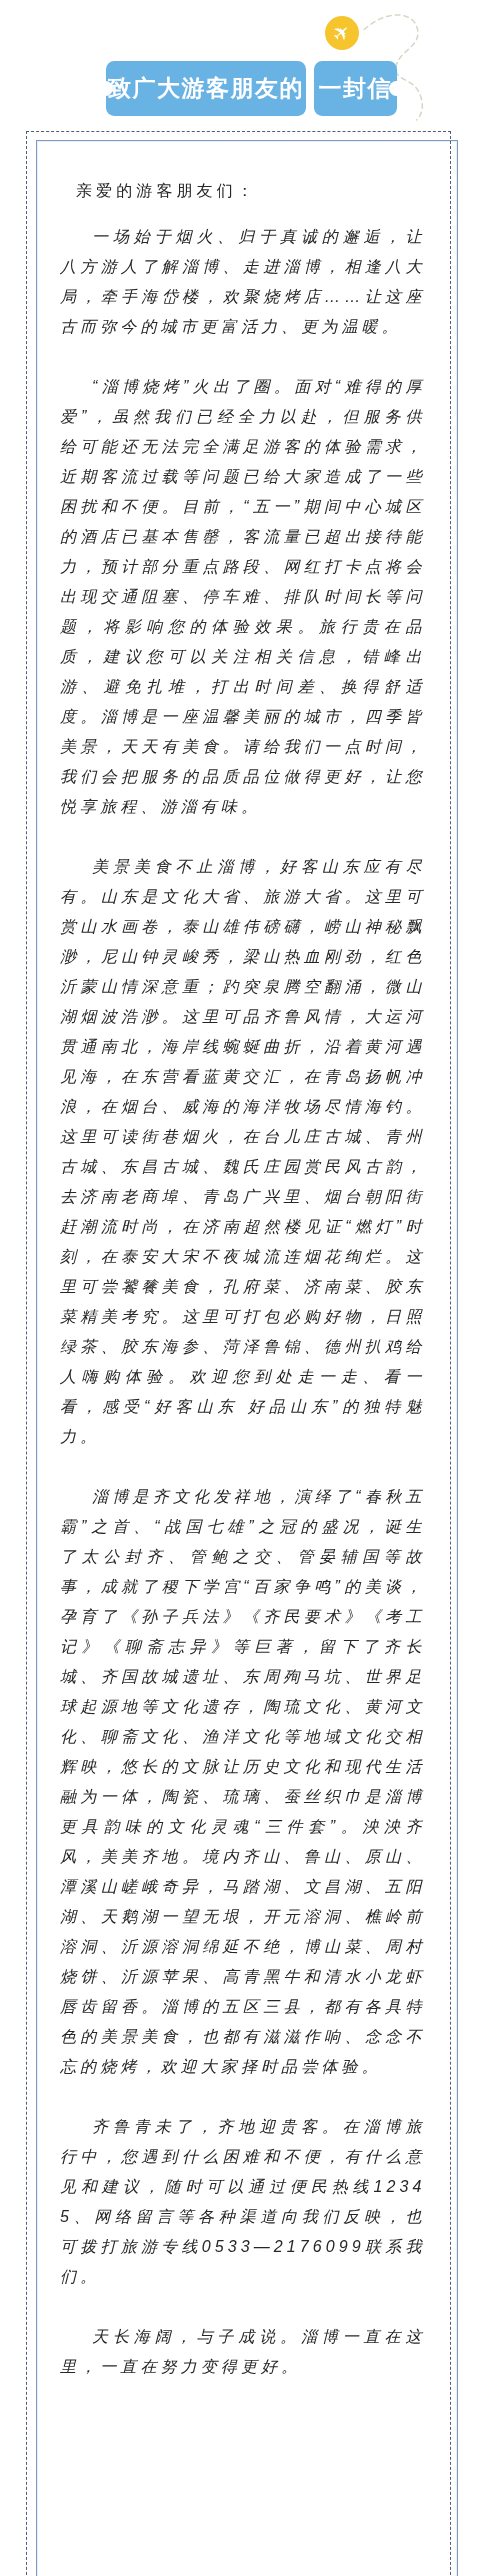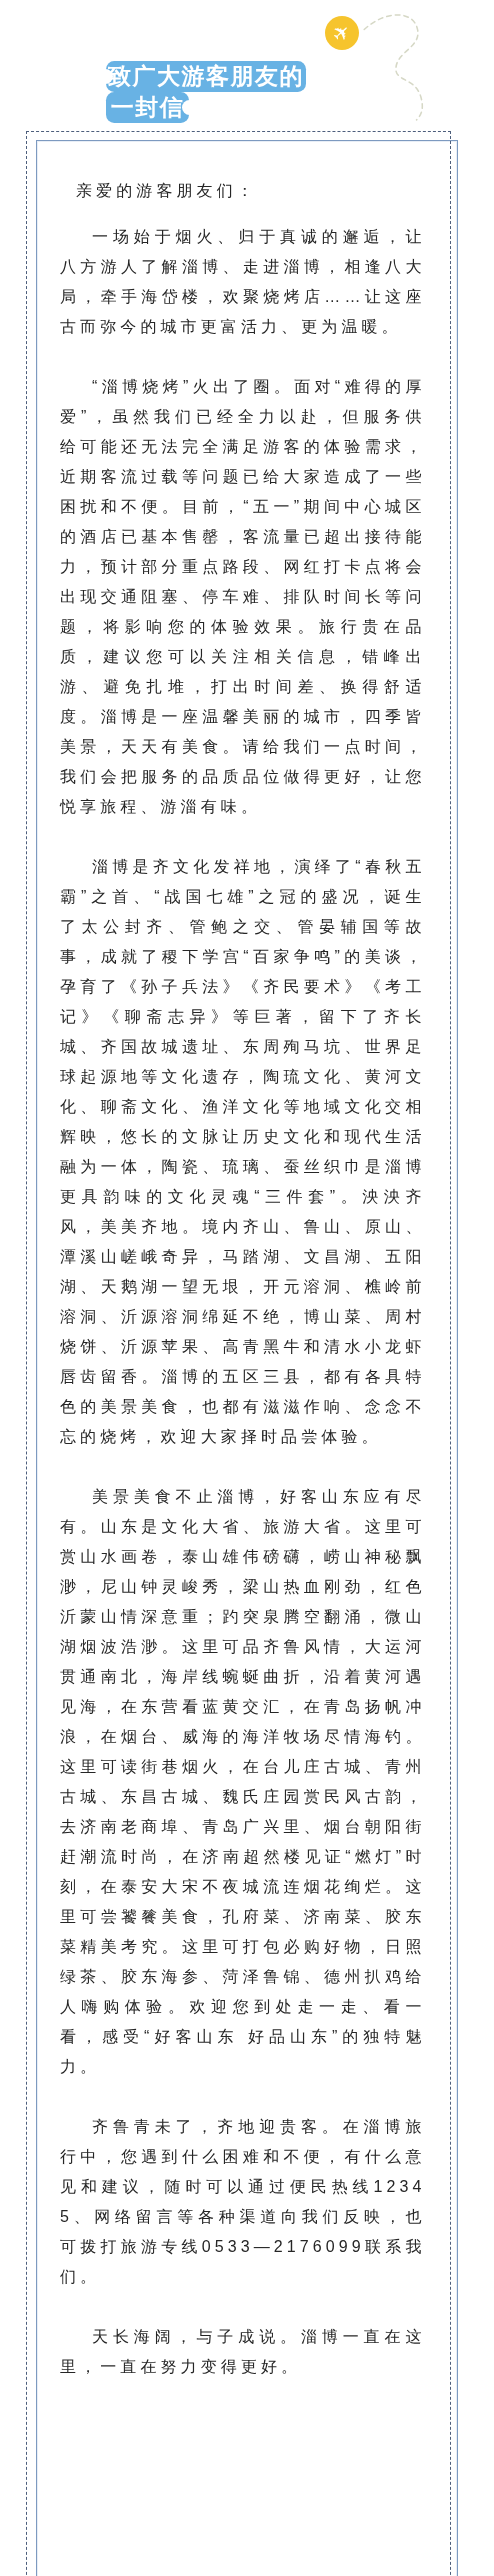--- a/index.html
+++ b/index.html
@@ -19,21 +19,20 @@
   .plane-badge .glyph{
     color:#ffffff;font-size:20.6px;line-height:1;
     transform:rotate(-42deg);display:block;
   }
   .flight-path{position:absolute;left:357px;top:9.3px;width:77px;height:114px;}
 
   
   .banner{
     position:absolute;left:106px;top:61px;width:291px;height:55px;
     display:flex;
-    flex-direction:column;
   }
   .ticket{
     background:#68b2e4;border-radius:8.2px;height:100%;
     display:flex;align-items:center;justify-content:center;
     position:relative;color:#ffffff;font-weight:700;
     font-size:23px;letter-spacing:1.5px;white-space:nowrap;
   }
   .ticket-main{width:200px;margin-right:7.7px;}
   .ticket-stub{width:83px;}
   .notch{
@@ -54,21 +53,21 @@
     border:1.5px dashed #4d5e7c;box-sizing:border-box;
     pointer-events:none;z-index:5;
   }
   .letter-content{
     position:absolute;inset:0;
     padding:18.5px 15.5px 0 23px;box-sizing:border-box;
     color:#262626;font-size:16px;line-height:30px;letter-spacing:4.1px;
     text-align:justify;text-justify:inter-character;word-break:break-all;
   }
   .salutation{margin:16px;}
-  .para{margin:30px 16px 0 0;text-indent:2em;}
+  .para{margin:30px 16px 0 0;text-indent:2em;font-style:italic;}
   .para.first{margin-top:0;}
 </style>
 </head>
 <body>
 
 <div class="page">
 
   <div class="plane-badge">
     <span class="glyph">✈</span>
   </div>
@@ -85,22 +84,22 @@
       <span>一封信</span>
       <span class="notch notch-right"></span>
     </div>
   </div>
 
   <div class="letter-box">
     <div class="letter-content">
       <p class="salutation">亲爱的游客朋友们：</p>
       <p class="para first">一场始于烟火、归于真诚的邂逅，让八方游人了解淄博、走进淄博，相逢八大局，牵手海岱楼，欢聚烧烤店……让这座古而弥今的城市更富活力、更为温暖。</p>
       <p class="para">“淄博烧烤”火出了圈。面对“难得的厚爱”，虽然我们已经全力以赴，但服务供给可能还无法完全满足游客的体验需求，近期客流过载等问题已给大家造成了一些困扰和不便。目前，“五一”期间中心城区的酒店已基本售罄，客流量已超出接待能力，预计部分重点路段、网红打卡点将会出现交通阻塞、停车难、排队时间长等问题，将影响您的体验效果。旅行贵在品质，建议您可以关注相关信息，错峰出游、避免扎堆，打出时间差、换得舒适度。淄博是一座温馨美丽的城市，四季皆美景，天天有美食。请给我们一点时间，我们会把服务的品质品位做得更好，让您悦享旅程、游淄有味。</p>
+      <p class="para">美景美食不止淄博，好客山东应有尽有。山东是文化大省、旅游大省。这里可赏山水画卷，泰山雄伟磅礴，崂山神秘飘渺，尼山钟灵峻秀，梁山热血刚劲，红色沂蒙山情深意重；趵突泉腾空翻涌，微山湖烟波浩渺。这里可品齐鲁风情，大运河贯通南北，海岸线蜿蜒曲折，沿着黄河遇见海，在东营看蓝黄交汇，在青岛扬帆冲浪，在烟台、威海的海洋牧场尽情海钓。这里可读街巷烟火，在台儿庄古城、青州古城、东昌古城、魏氏庄园赏民风古韵，去济南老商埠、青岛广兴里、烟台朝阳街赶潮流时尚，在济南超然楼见证“燃灯”时刻，在泰安大宋不夜城流连烟花绚烂。这里可尝饕餮美食，孔府菜、济南菜、胶东菜精美考究。这里可打包必购好物，日照绿茶、胶东海参、菏泽鲁锦、德州扒鸡给人嗨购体验。欢迎您到处走一走、看一看，感受“好客山东 好品山东”的独特魅力。</p>
       <p class="para">淄博是齐文化发祥地，演绎了“春秋五霸”之首、“战国七雄”之冠的盛况，诞生了太公封齐、管鲍之交、管晏辅国等故事，成就了稷下学宫“百家争鸣”的美谈，孕育了《孙子兵法》《齐民要术》《考工记》《聊斋志异》等巨著，留下了齐长城、齐国故城遗址、东周殉马坑、世界足球起源地等文化遗存，陶琉文化、黄河文化、聊斋文化、渔洋文化等地域文化交相辉映，悠长的文脉让历史文化和现代生活融为一体，陶瓷、琉璃、蚕丝织巾是淄博更具韵味的文化灵魂“三件套”。泱泱齐风，美美齐地。境内齐山、鲁山、原山、潭溪山嵯峨奇异，马踏湖、文昌湖、五阳湖、天鹅湖一望无垠，开元溶洞、樵岭前溶洞、沂源溶洞绵延不绝，博山菜、周村烧饼、沂源苹果、高青黑牛和清水小龙虾唇齿留香。淄博的五区三县，都有各具特色的美景美食，也都有滋滋作响、念念不忘的烧烤，欢迎大家择时品尝体验。</p>
-      <p class="para">美景美食不止淄博，好客山东应有尽有。山东是文化大省、旅游大省。这里可赏山水画卷，泰山雄伟磅礴，崂山神秘飘渺，尼山钟灵峻秀，梁山热血刚劲，红色沂蒙山情深意重；趵突泉腾空翻涌，微山湖烟波浩渺。这里可品齐鲁风情，大运河贯通南北，海岸线蜿蜒曲折，沿着黄河遇见海，在东营看蓝黄交汇，在青岛扬帆冲浪，在烟台、威海的海洋牧场尽情海钓。这里可读街巷烟火，在台儿庄古城、青州古城、东昌古城、魏氏庄园赏民风古韵，去济南老商埠、青岛广兴里、烟台朝阳街赶潮流时尚，在济南超然楼见证“燃灯”时刻，在泰安大宋不夜城流连烟花绚烂。这里可尝饕餮美食，孔府菜、济南菜、胶东菜精美考究。这里可打包必购好物，日照绿茶、胶东海参、菏泽鲁锦、德州扒鸡给人嗨购体验。欢迎您到处走一走、看一看，感受“好客山东 好品山东”的独特魅力。</p>
       <p class="para">齐鲁青未了，齐地迎贵客。在淄博旅行中，您遇到什么困难和不便，有什么意见和建议，随时可以通过便民热线12345、网络留言等各种渠道向我们反映，也可拨打旅游专线0533—2176099联系我们。</p>
       <p class="para">天长海阔，与子成说。淄博一直在这里，一直在努力变得更好。</p>
 
     </div>
   </div>
 
   <div class="dashed-frame"></div>
 
 </div>
 

